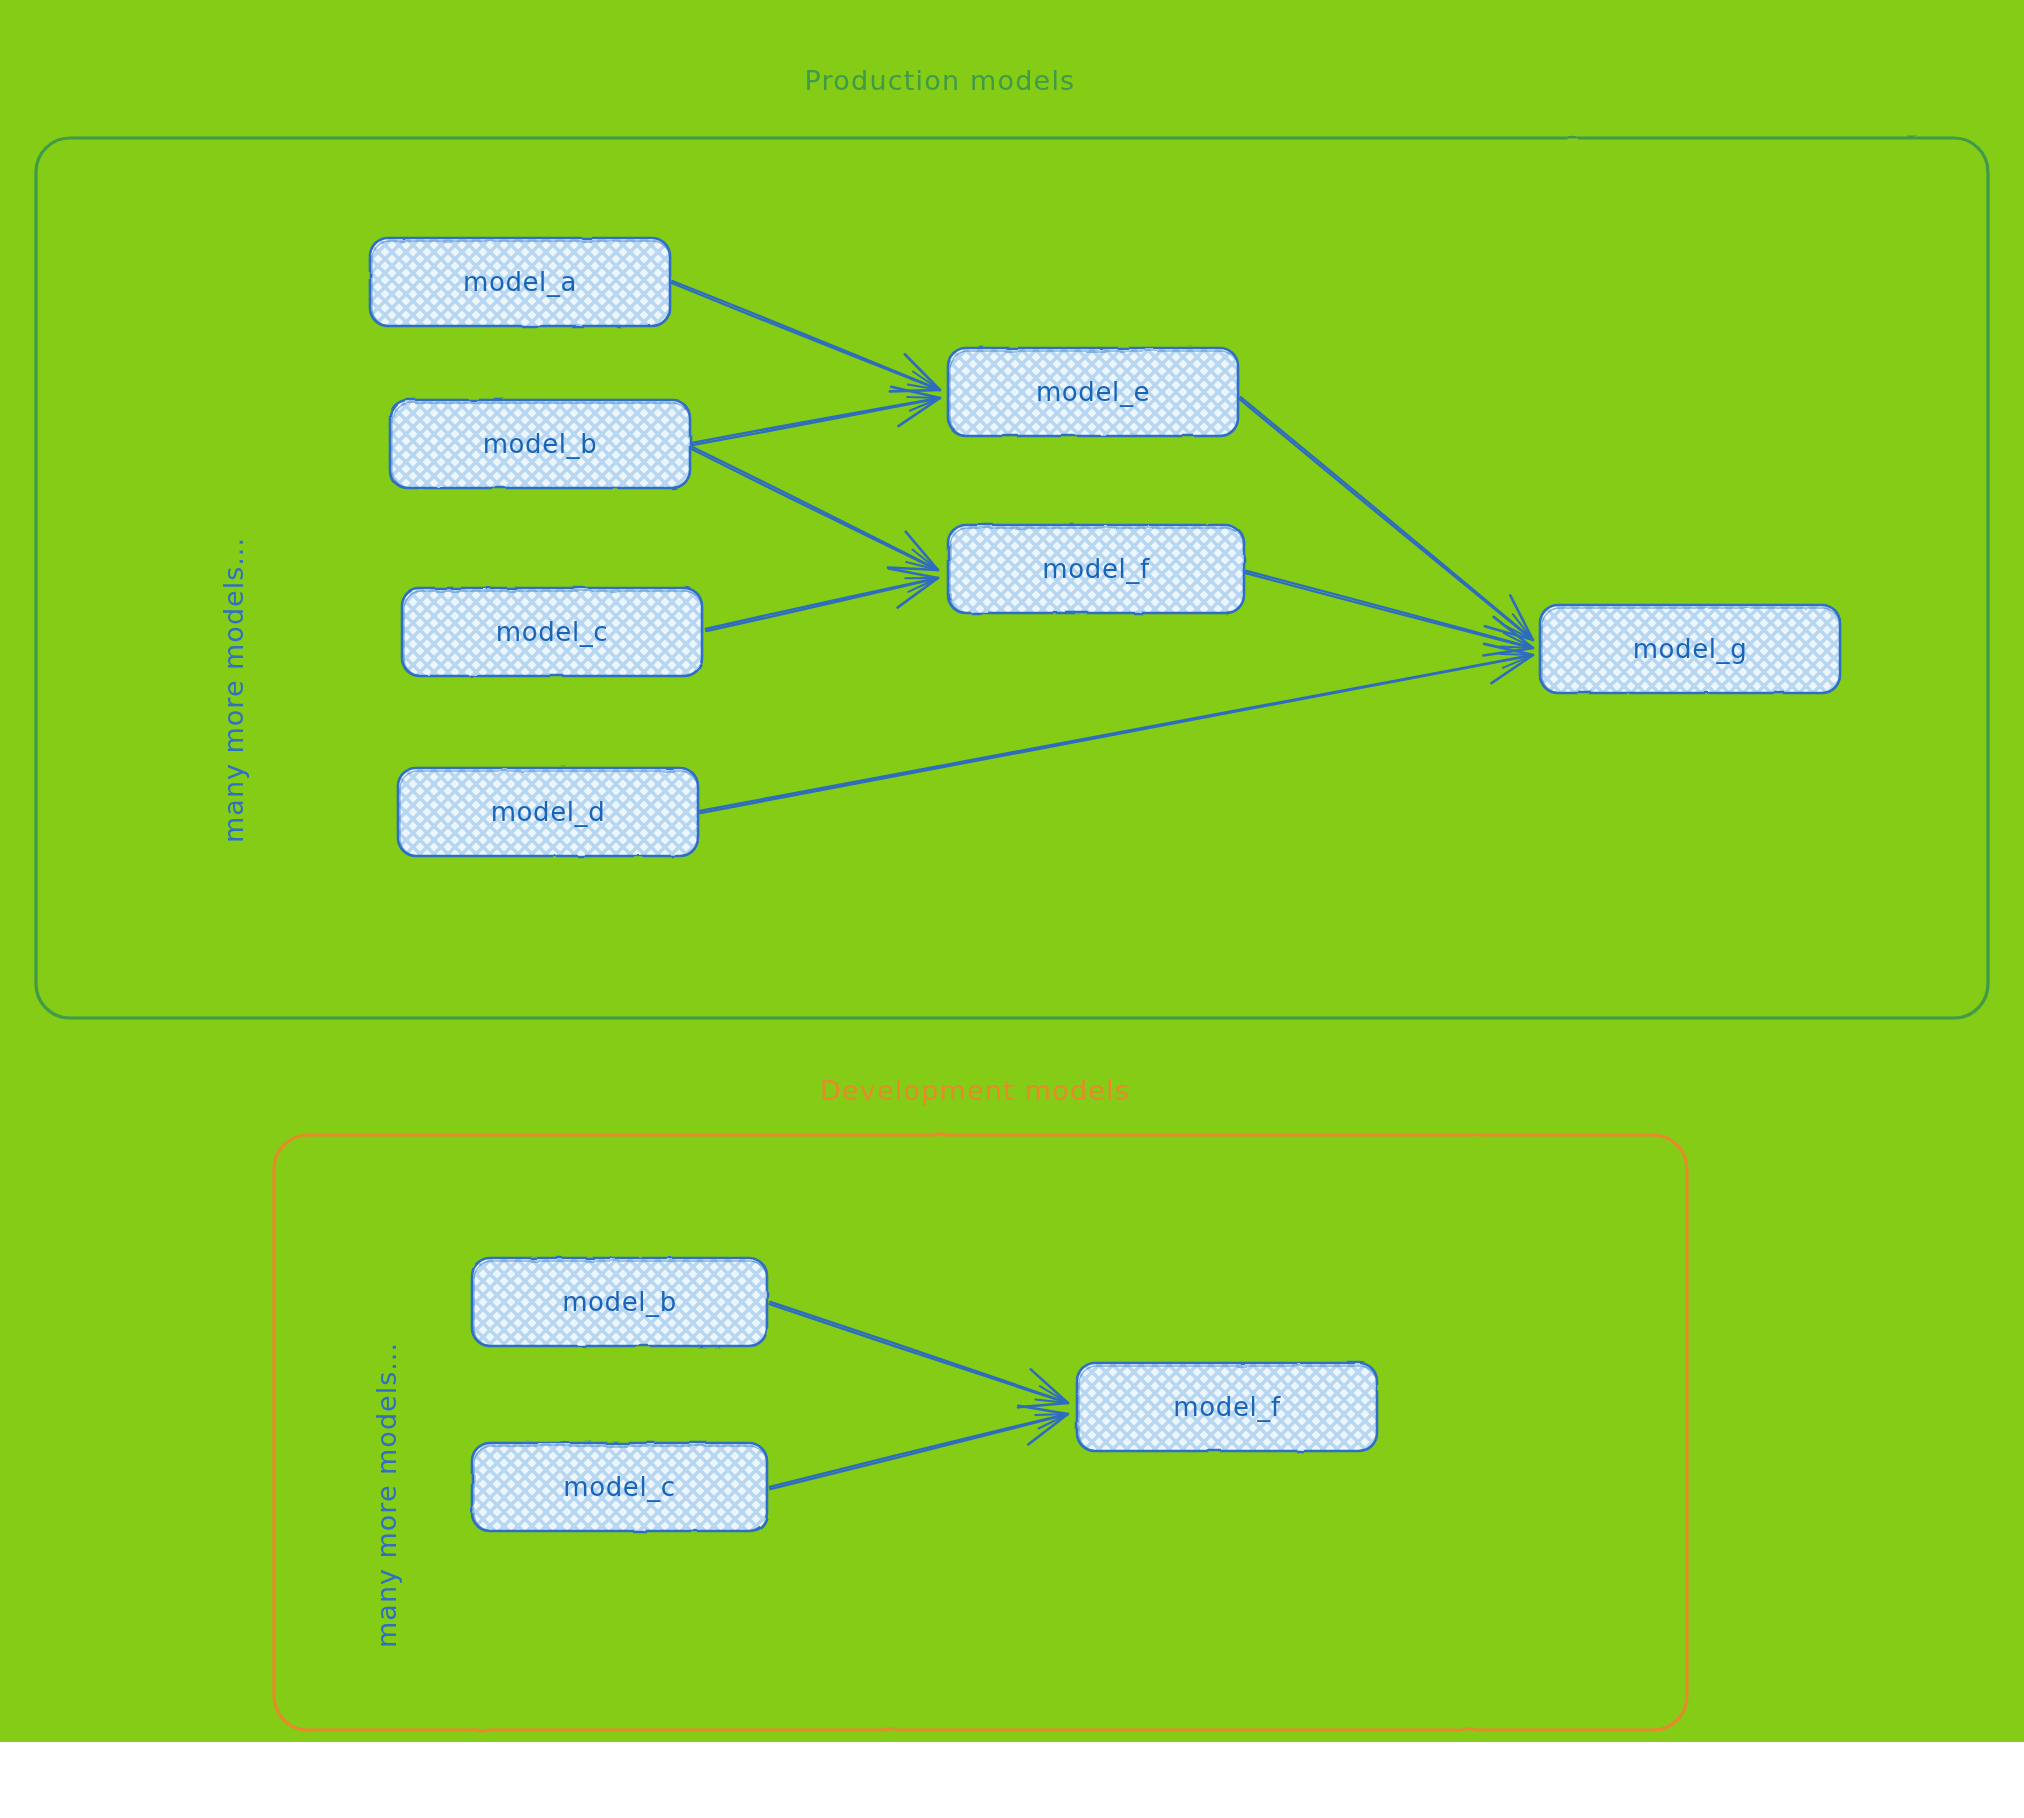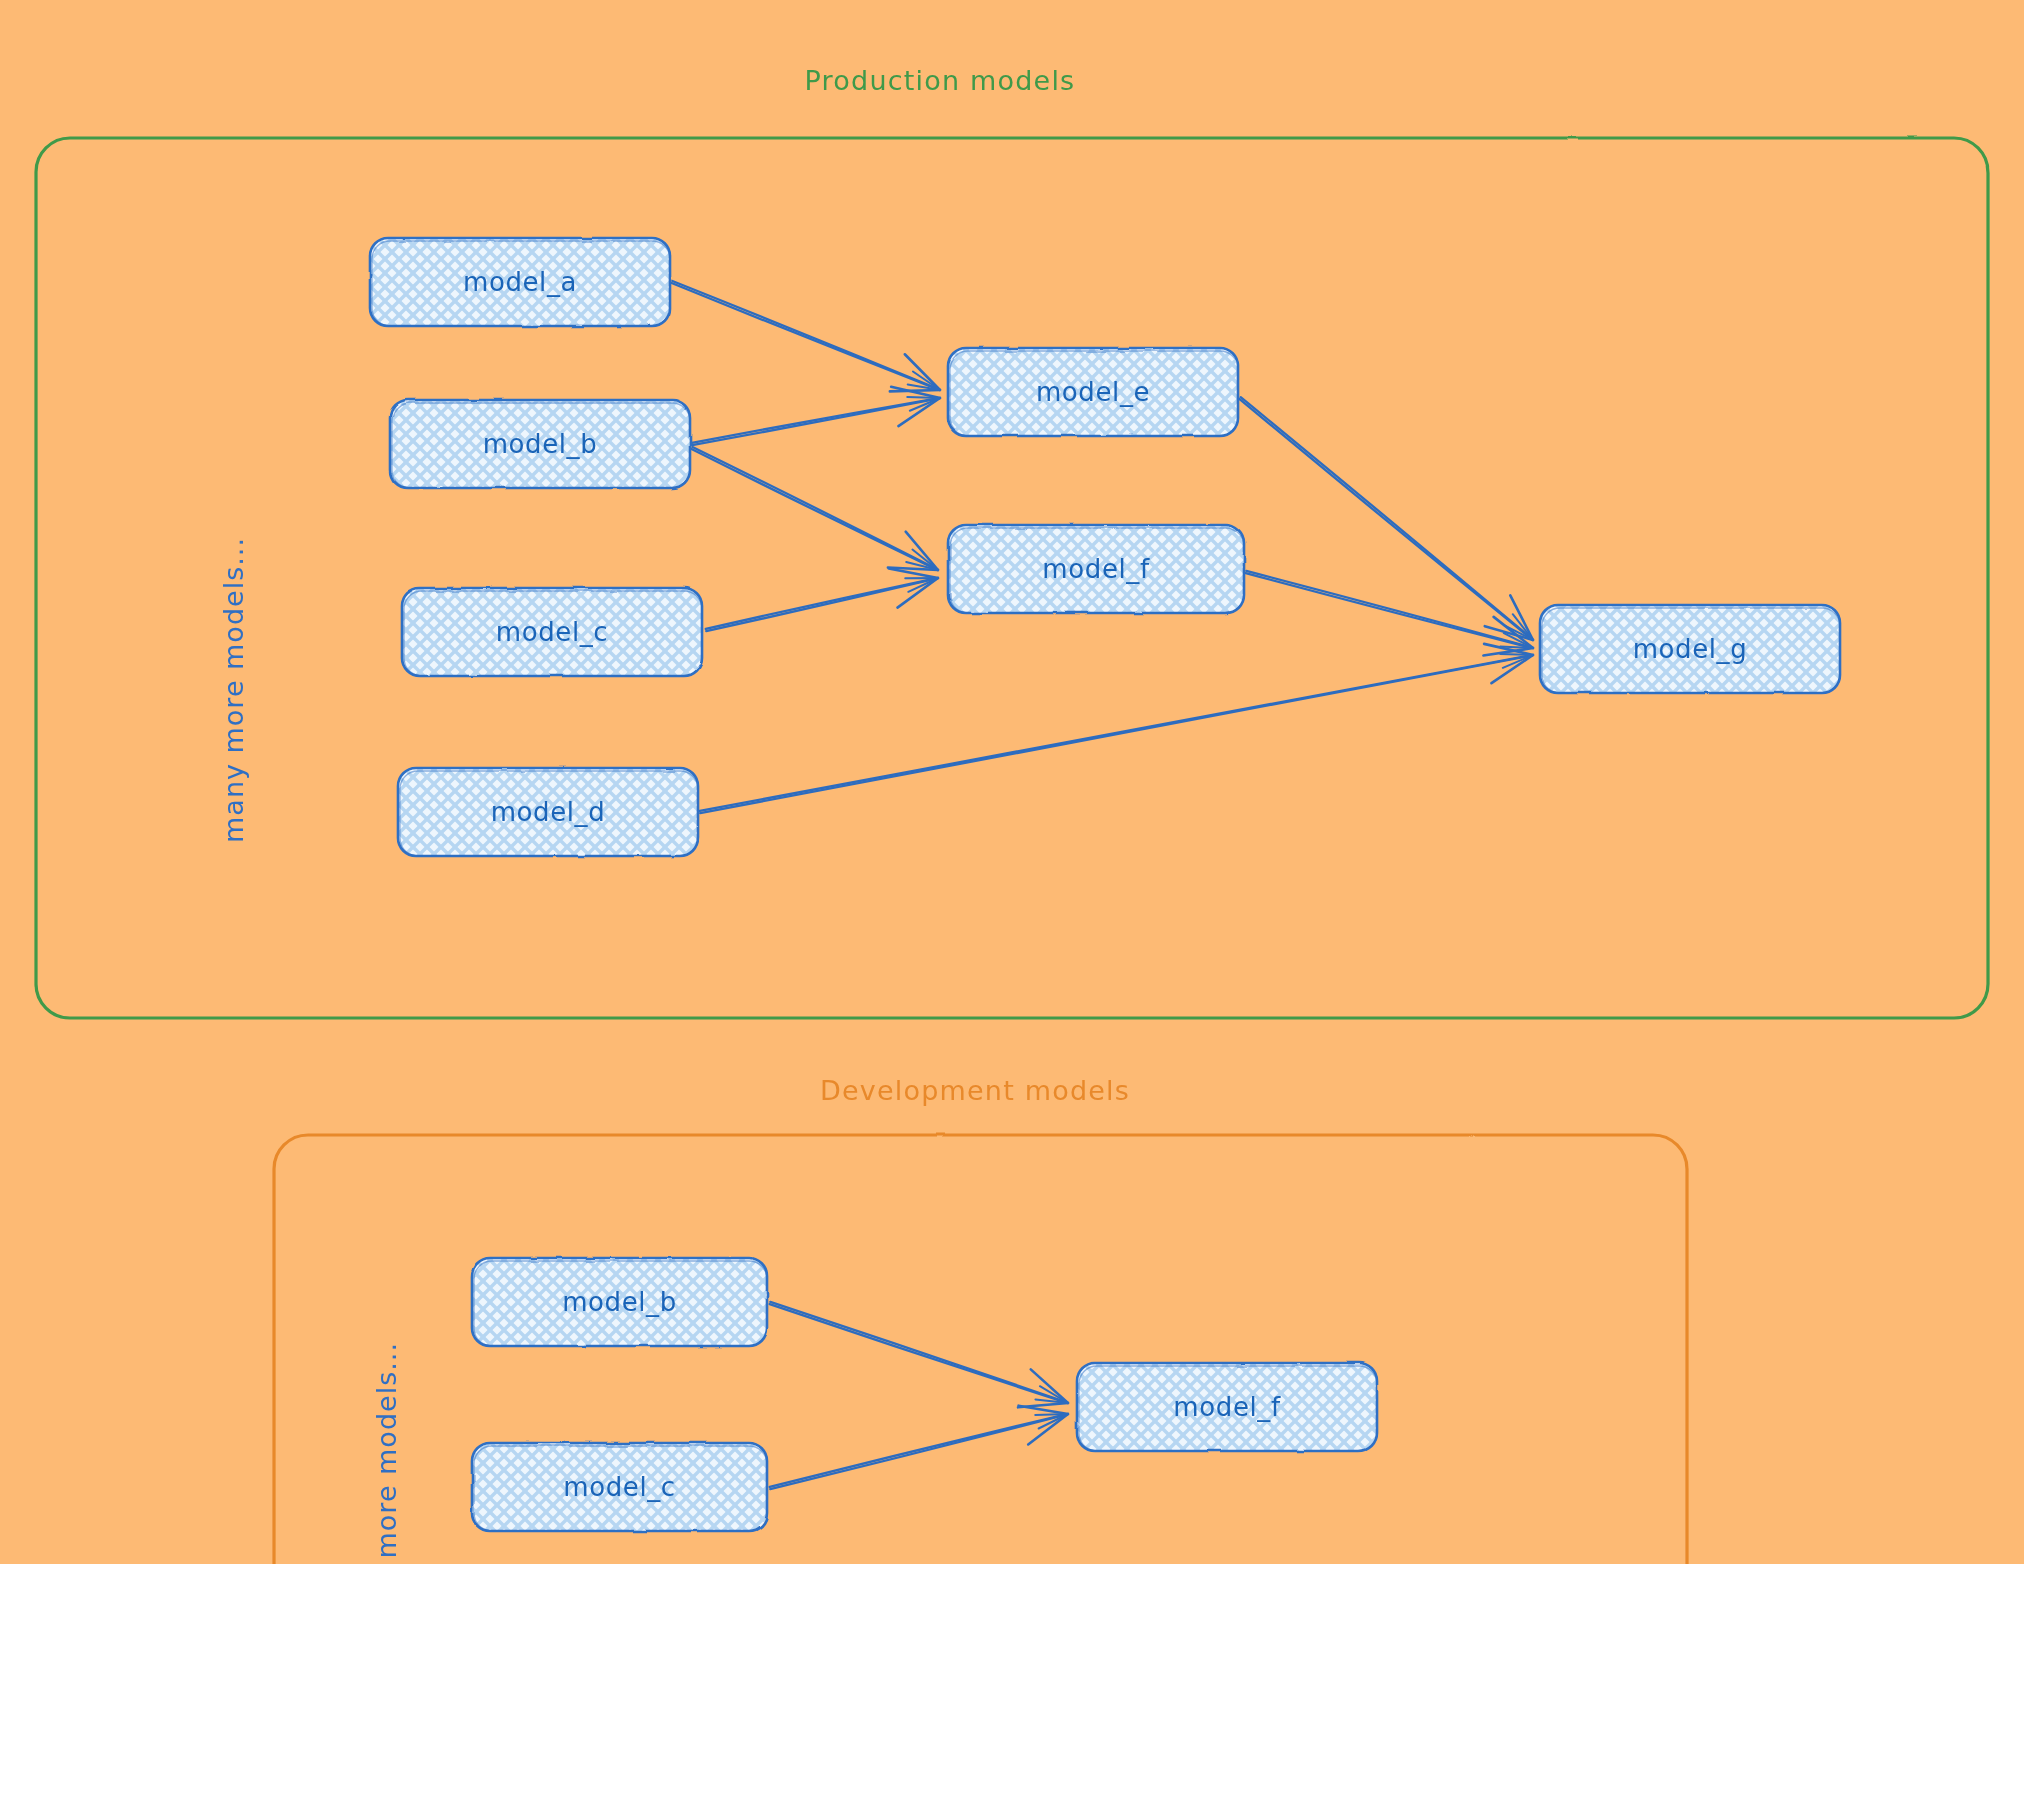--- a/index.html
+++ b/index.html
@@ -6,22 +6,22 @@
     margin: 0;
     padding: 0;
     background: #ffffff;
   }
   body {
     font-family: "DejaVu Sans", sans-serif;
   }
   #canvas {
     position: relative;
     width: 2024px;
-    height: 1564px;
-    background: #fdba74;
+    height: 1742px;
+    background: #84cc16;
     overflow: hidden;
   }
   #diagram-svg {
     position: absolute;
     left: 0;
     top: 0;
     width: 2024px;
     height: 1818px;
   }
   .grp-title {

